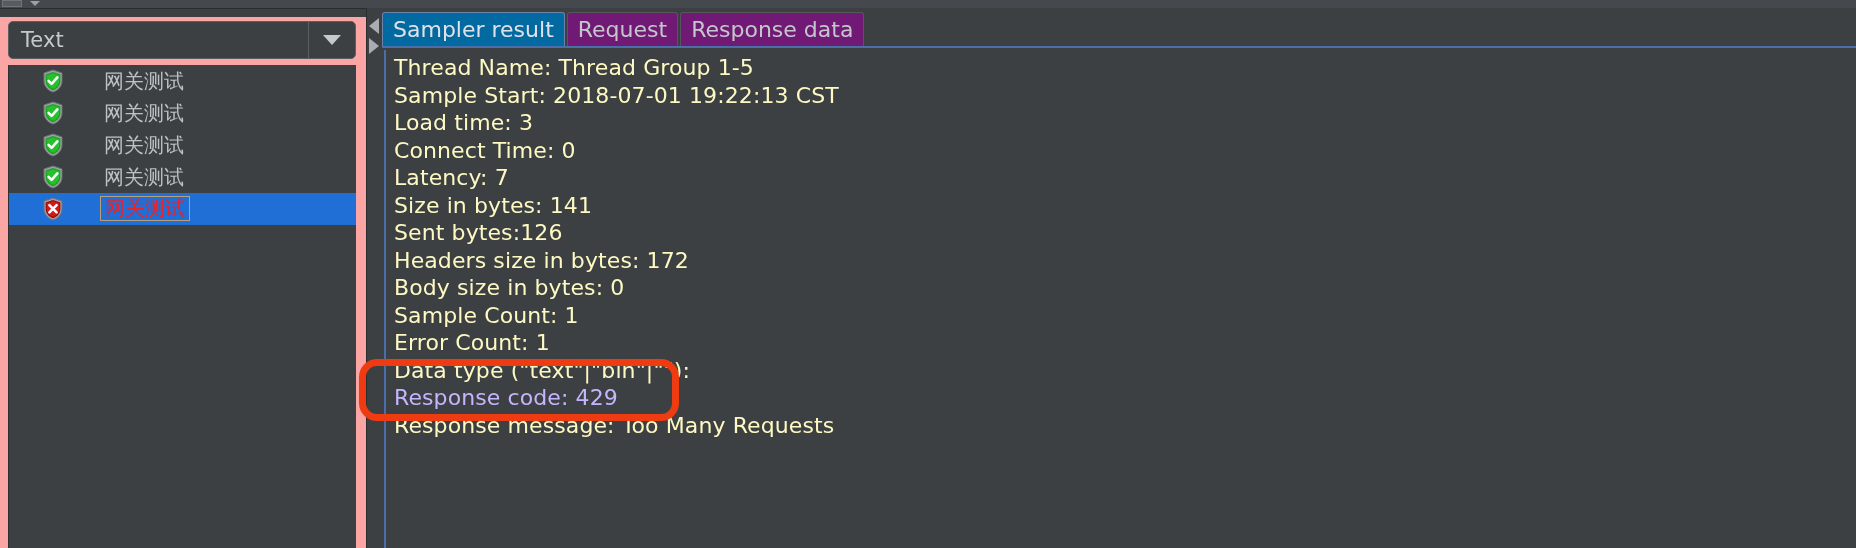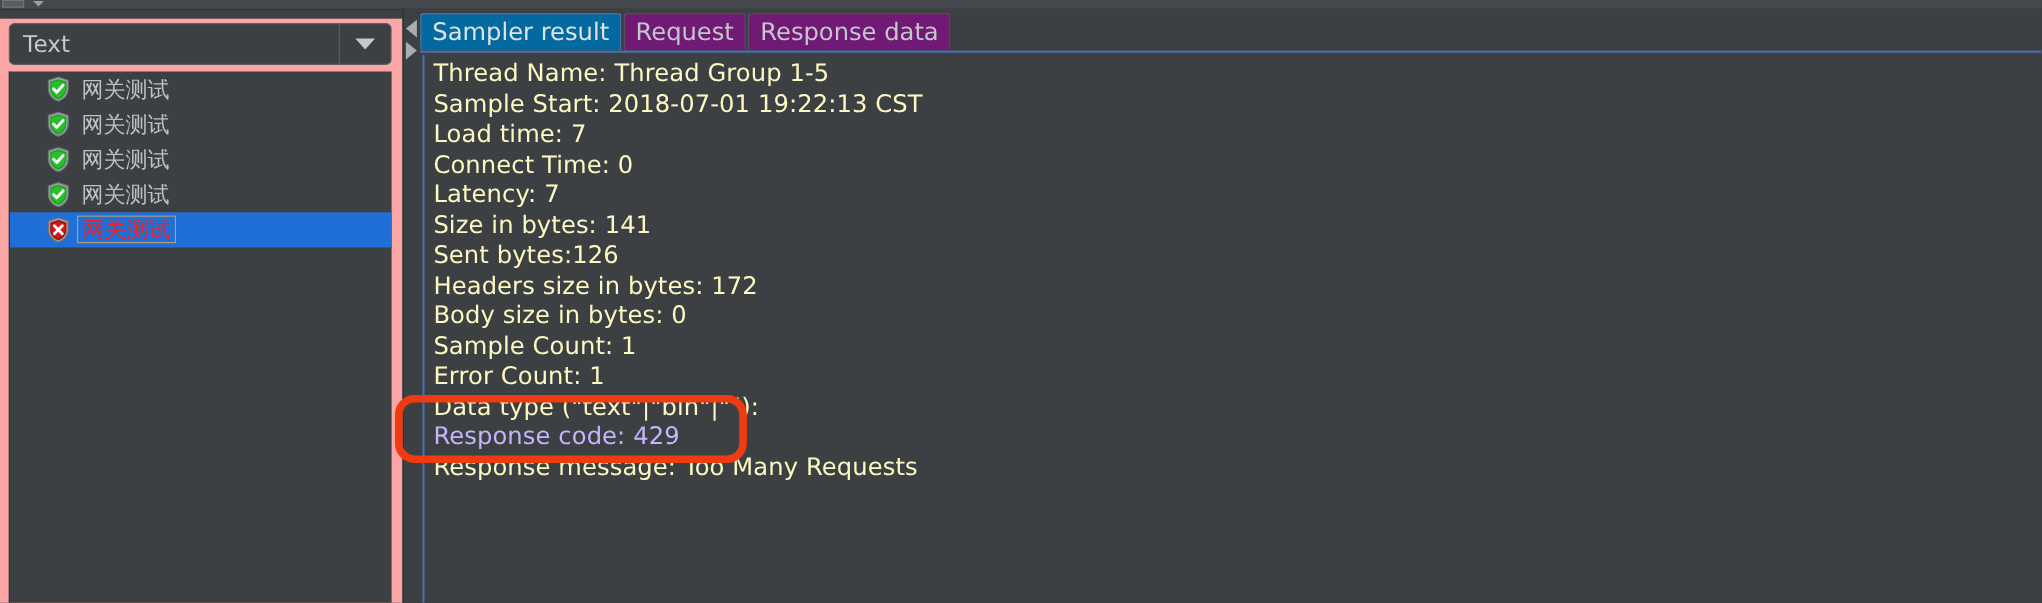--- a/index.html
+++ b/index.html
@@ -101,20 +101,21 @@
     border-left: 1px solid #2f3235;
     box-sizing: border-box;
   }
   .tree-row {
     position: relative;
     height: 32px;
     display: flex;
     align-items: center;
     padding-left: 33px;
     box-sizing: border-box;
+    gap: 30px;
   }
   .tree-row.selected {
     background: #1f6fd6;
   }
   .tree-icon {
     width: 22px; height: 24px;
     margin-right: 10px;
     flex: 0 0 auto;
     display: block;
   }
@@ -325,21 +326,21 @@
     <div class="tabbar">
       <div class="tab active">Sampler result</div>
       <div class="tab">Request</div>
       <div class="tab">Response data</div>
     </div>
 
     <div class="tab-content">
       <div class="text-area">
         <div class="result-line">Thread Name: Thread Group 1-5</div>
         <div class="result-line">Sample Start: 2018-07-01 19:22:13 CST</div>
-        <div class="result-line">Load time: 7</div>
+        <div class="result-line">Load time: 3</div>
         <div class="result-line">Connect Time: 0</div>
         <div class="result-line">Latency: 7</div>
         <div class="result-line">Size in bytes: 141</div>
         <div class="result-line">Sent bytes:126</div>
         <div class="result-line">Headers size in bytes: 172</div>
         <div class="result-line">Body size in bytes: 0</div>
         <div class="result-line">Sample Count: 1</div>
         <div class="result-line">Error Count: 1</div>
         <div class="result-line">Data type ("text"|"bin"|""):</div>
         <div class="result-line blue">Response code: 429</div>

